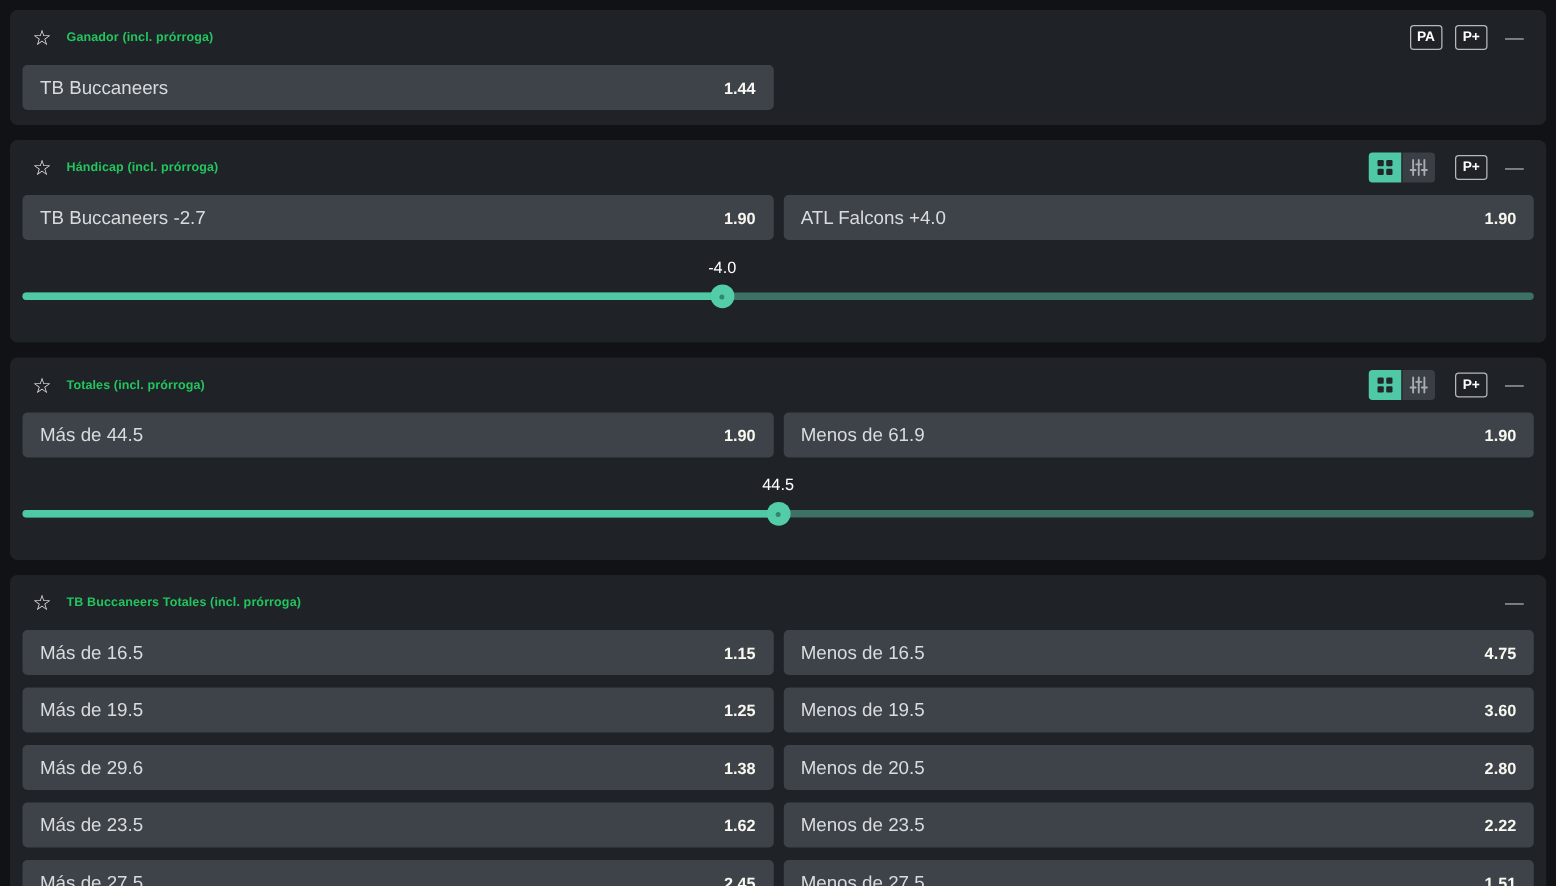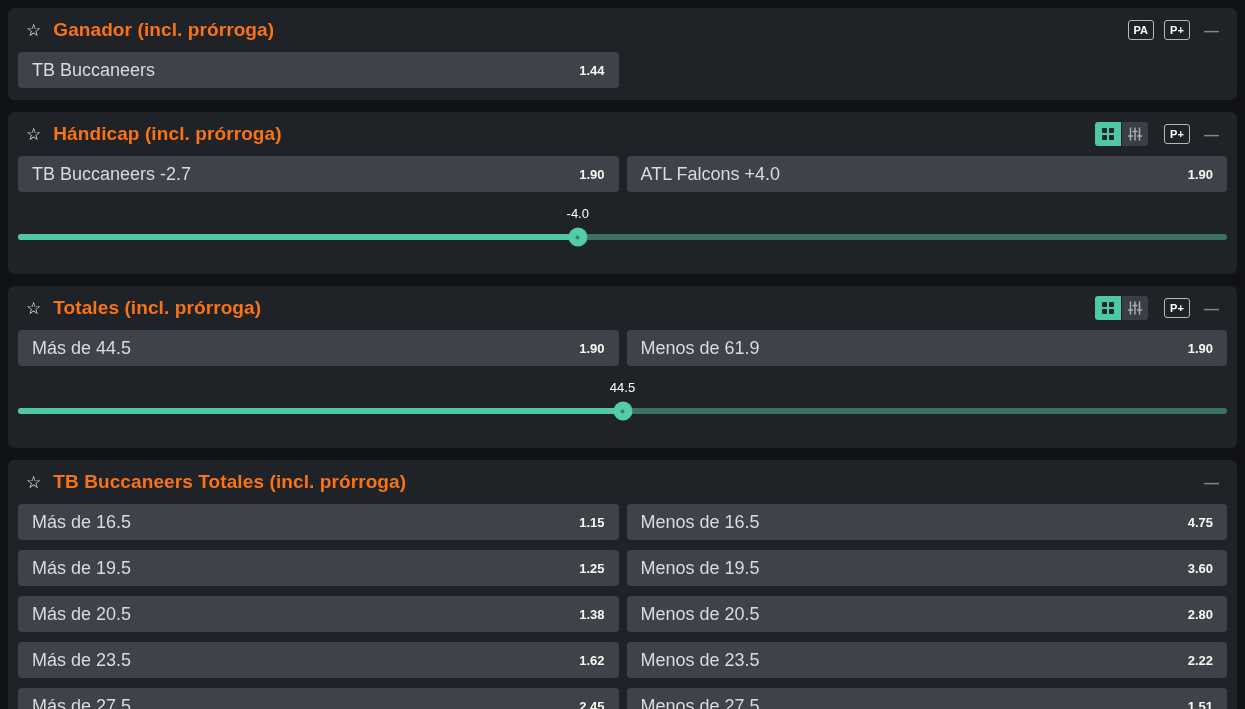--- a/index.html
+++ b/index.html
@@ -26,23 +26,23 @@
     padding: 0 4px 0 2px;
   }
   .star {
     font-size: 17px;
     line-height: 1;
     color: #ffffff;
     margin: 0 12px 0 6px;
     cursor: pointer;
   }
   .title {
-    font-size: 19px;
+    font-size: 10px;
     font-weight: bold;
-    color: #f97316;
+    color: #22c55e;
     letter-spacing: .1px;
   }
   .tools {
     margin-left: auto;
     display: flex;
     align-items: center;
     gap: 10px;
   }
   .tool-box {
     background: transparent;
@@ -100,21 +100,21 @@
     background: #3d4349;
     border: none;
     border-radius: 4px;
     display: flex;
     align-items: center;
     justify-content: space-between;
     padding: 0 14px;
     font-family: inherit;
     cursor: pointer;
   }
-  .odd-label { font-size: 18px; color: #d9dbdd; }
+  .odd-label { font-size: 15px; color: #d9dbdd; }
   .odd-value { font-size: 13px; font-weight: bold; color: #f8f8f0; }
 
   
   .slider {
     position: relative;
     margin-top: 14px;
     padding: 20px 0 22px 0;
     height: 68px;
   }
   .slider-label {
@@ -306,21 +306,21 @@
       </button>
       <button class="odd">
         <span class="odd-label">Más de 19.5</span>
         <span class="odd-value">1.25</span>
       </button>
       <button class="odd">
         <span class="odd-label">Menos de 19.5</span>
         <span class="odd-value">3.60</span>
       </button>
       <button class="odd">
-        <span class="odd-label">Más de 20.5</span>
+        <span class="odd-label">Más de 29.6</span>
         <span class="odd-value">1.38</span>
       </button>
       <button class="odd">
         <span class="odd-label">Menos de 20.5</span>
         <span class="odd-value">2.80</span>
       </button>
       <button class="odd">
         <span class="odd-label">Más de 23.5</span>
         <span class="odd-value">1.62</span>
       </button>

